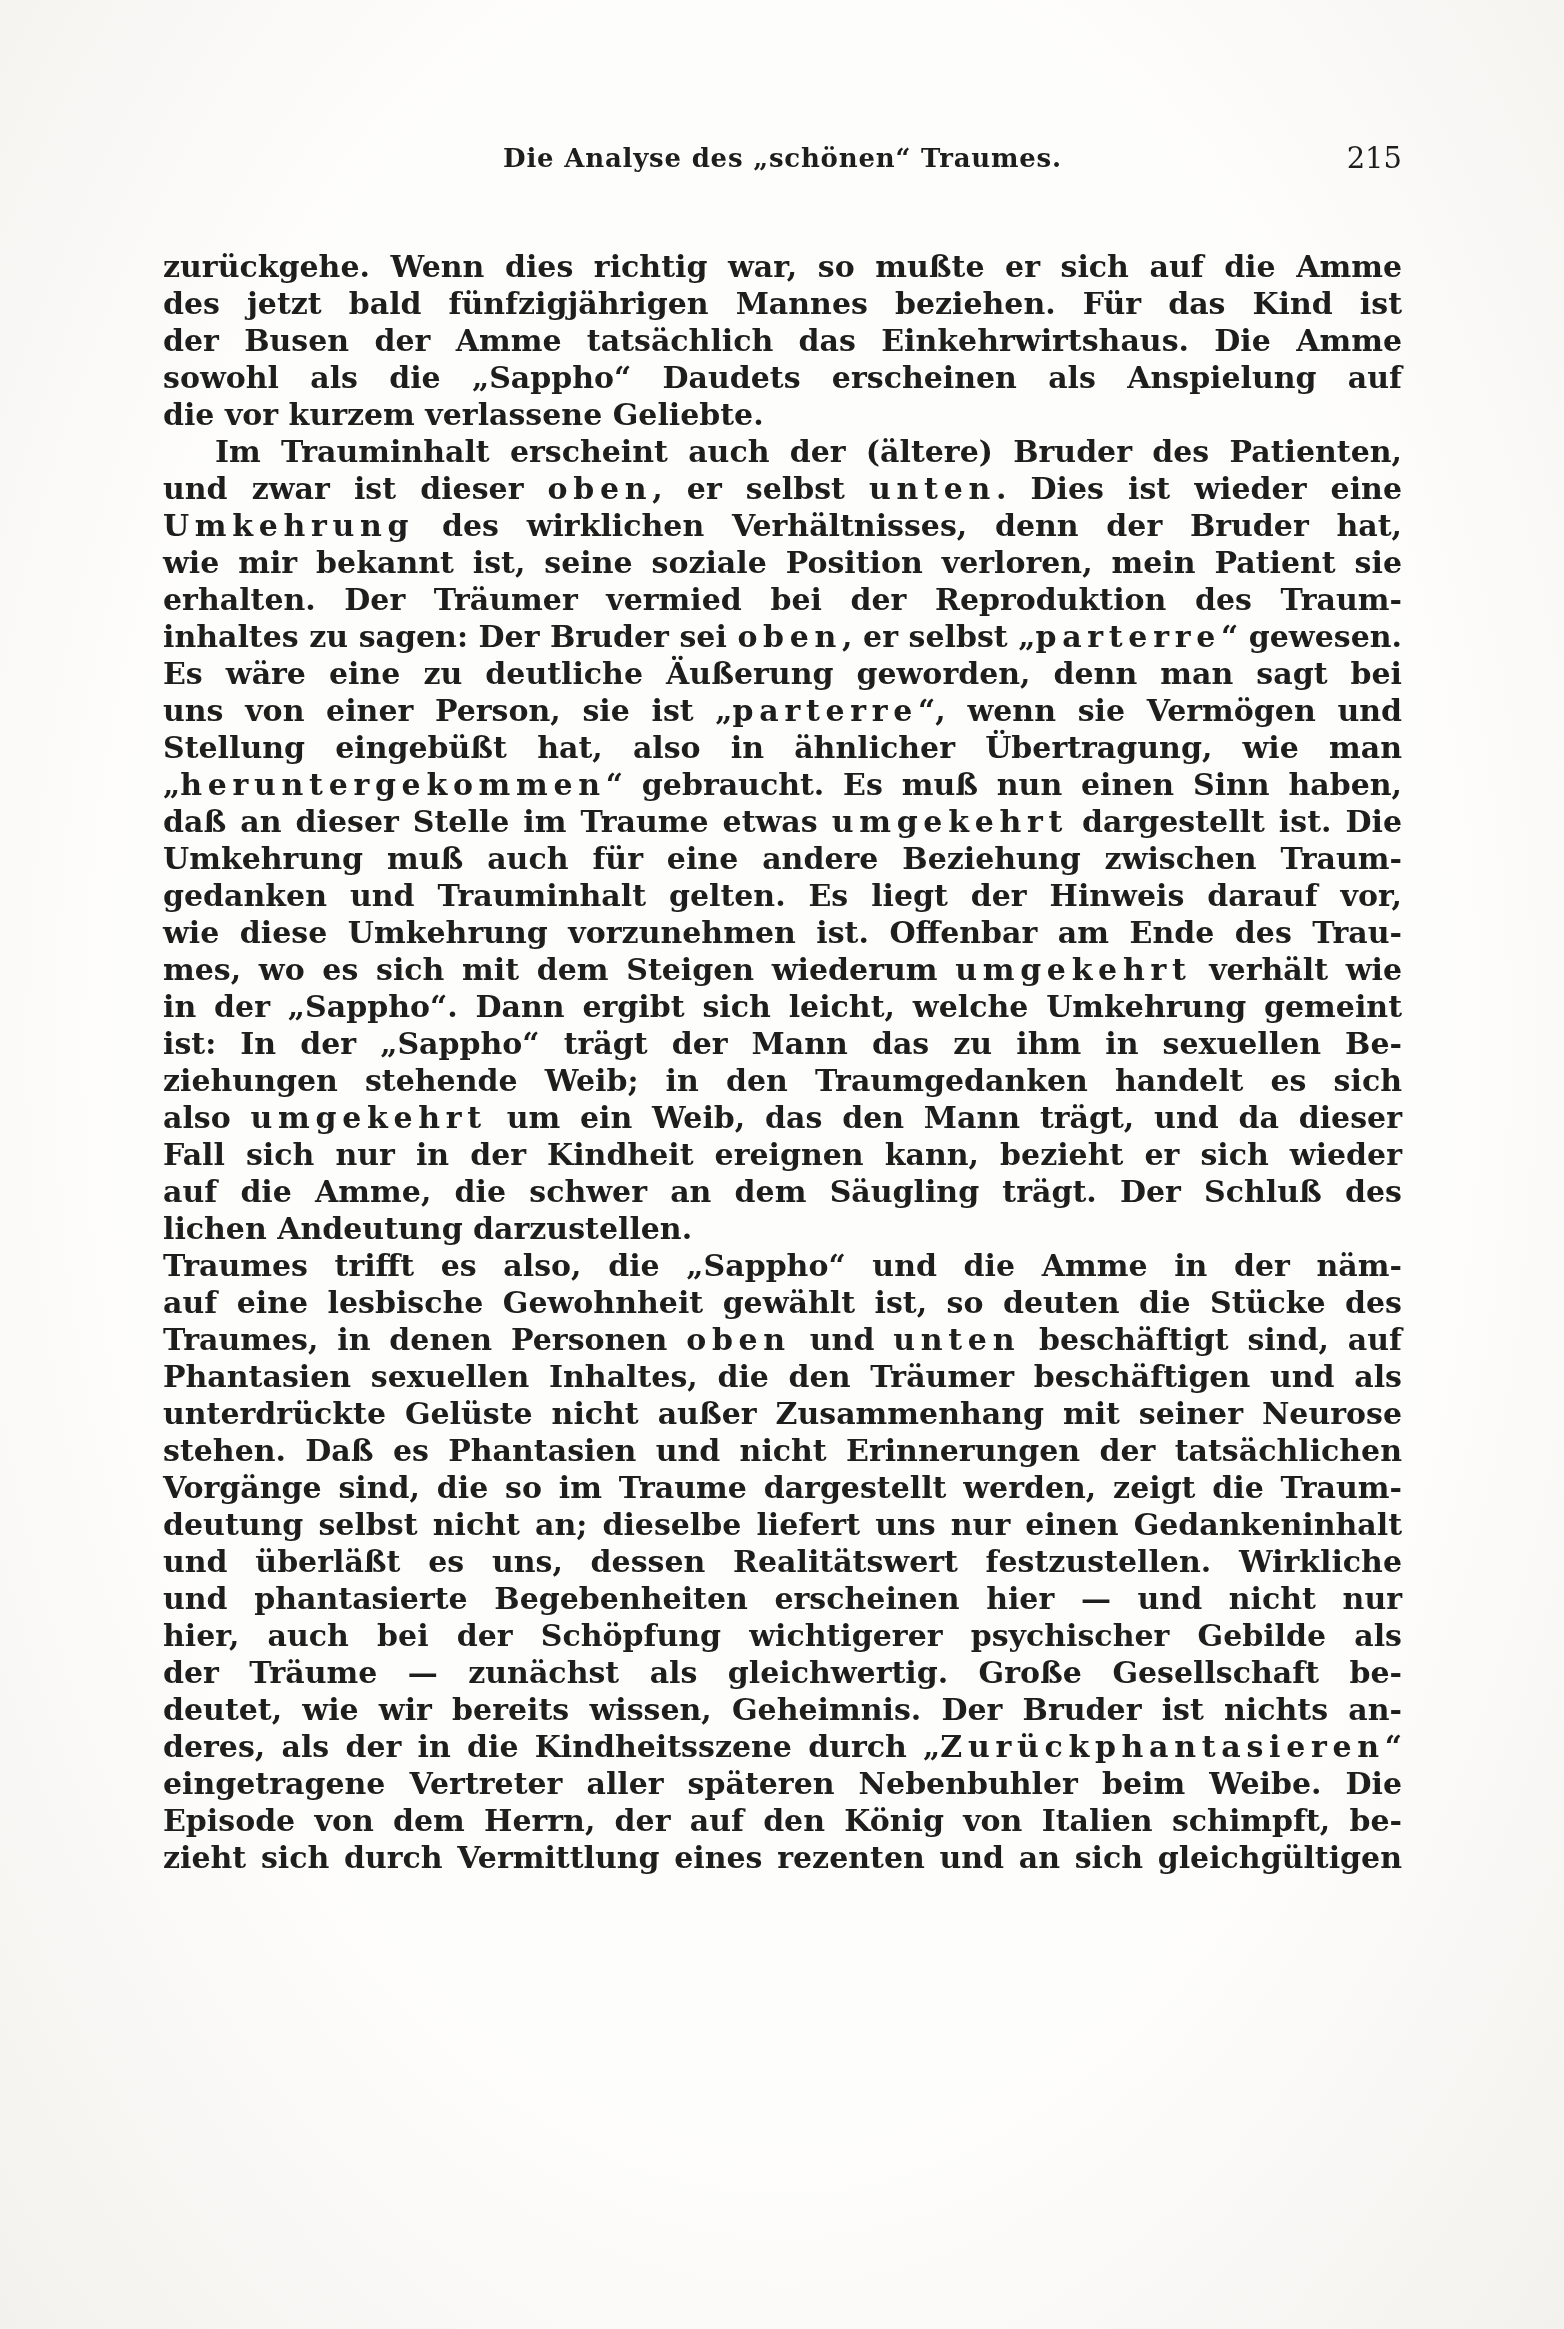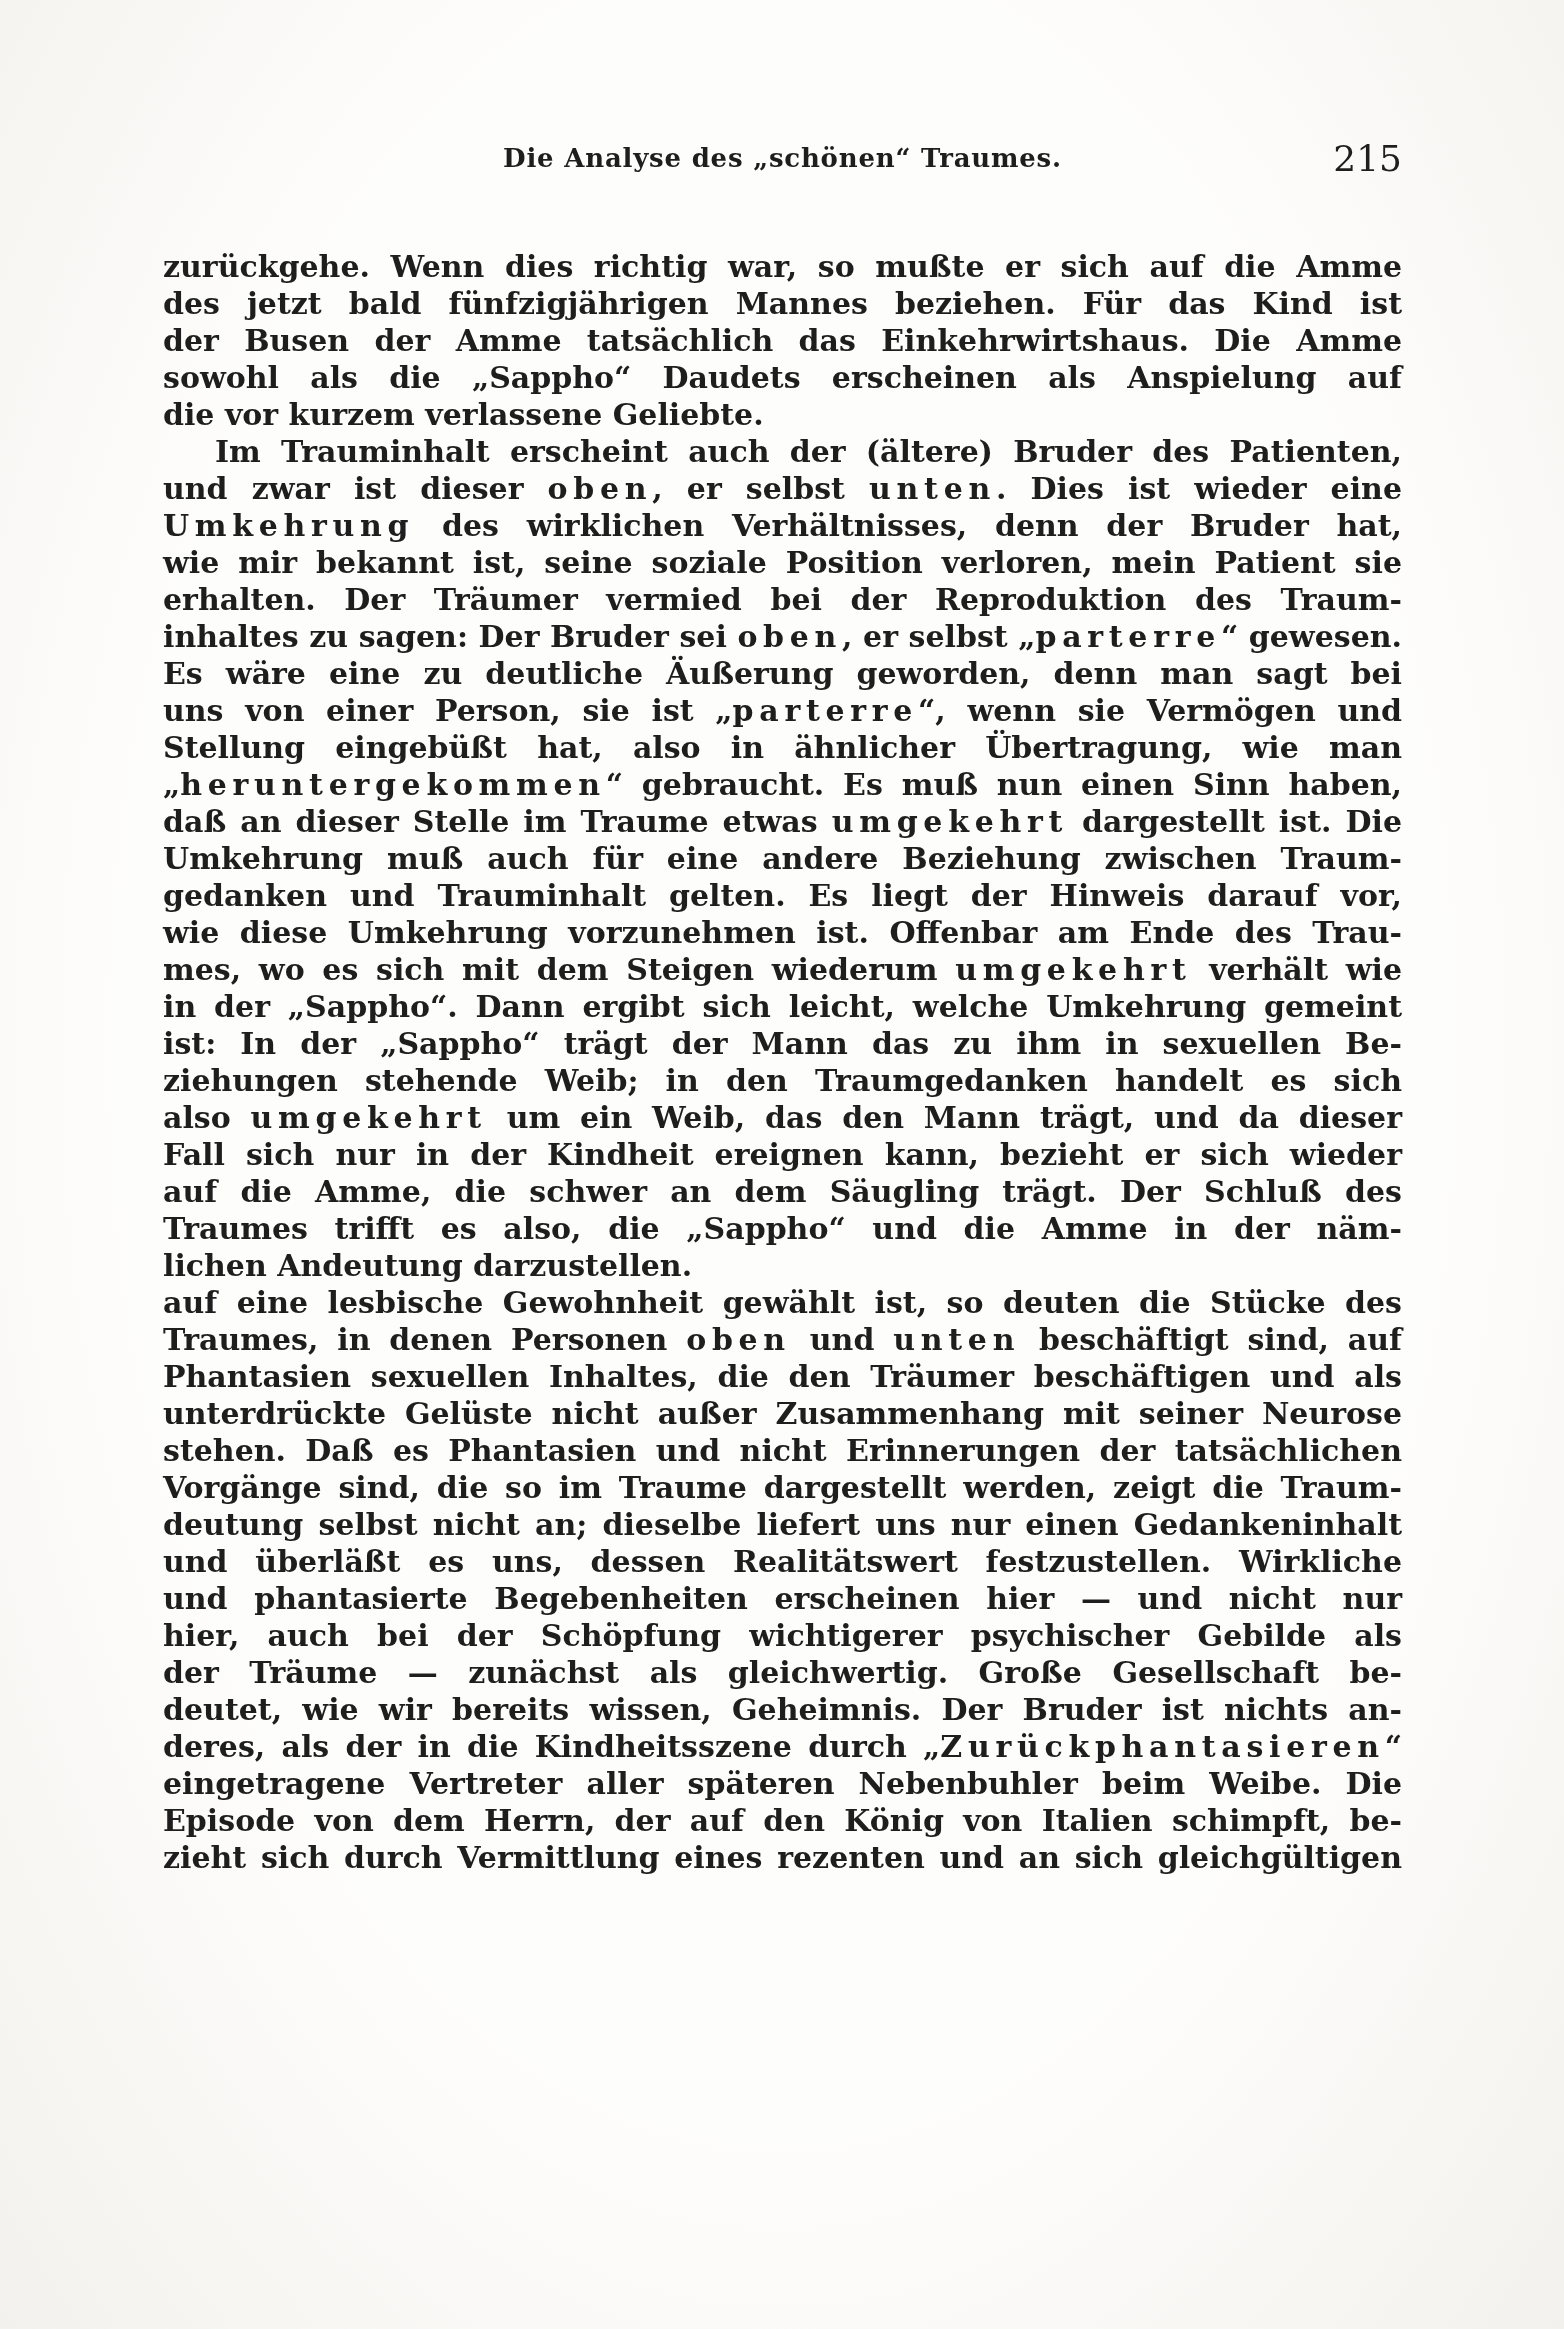--- a/index.html
+++ b/index.html
@@ -37,21 +37,21 @@
     text-align: center;
     font-size: 26px;
     font-weight: bold;
     letter-spacing: 0.03em;
     line-height: 39px;
   }
   .page-num {
     position: absolute;
     right: 0;
     top: 0;
-    font-size: 36px;
+    font-size: 29px;
     line-height: 39px;
     font-weight: normal;
   }
   .page-body {
     font-size: 30px;
     line-height: 37px;
   }
   .para {
     margin: 0;
     font-weight: bold;
@@ -104,22 +104,22 @@
           <div class="line">Umkehrung muß auch für eine andere Beziehung zwischen Traum-</div>
           <div class="line">gedanken und Trauminhalt gelten. Es liegt der Hinweis darauf vor,</div>
           <div class="line">wie diese Umkehrung vorzunehmen ist. Offenbar am Ende des Trau-</div>
           <div class="line">mes, wo es sich mit dem Steigen wiederum <span class="sperr">umgekehrt</span> verhält wie</div>
           <div class="line">in der „Sappho“. Dann ergibt sich leicht, welche Umkehrung gemeint</div>
           <div class="line">ist: In der „Sappho“ trägt der Mann das zu ihm in sexuellen Be-</div>
           <div class="line">ziehungen stehende Weib; in den Traumgedanken handelt es sich</div>
           <div class="line">also <span class="sperr">umgekehrt</span> um ein Weib, das den Mann trägt, und da dieser</div>
           <div class="line">Fall sich nur in der Kindheit ereignen kann, bezieht er sich wieder</div>
           <div class="line">auf die Amme, die schwer an dem Säugling trägt. Der Schluß des</div>
+          <div class="line lastline">lichen Andeutung darzustellen.</div>
           <div class="line">Traumes trifft es also, die „Sappho“ und die Amme in der näm-</div>
-          <div class="line lastline">lichen Andeutung darzustellen.</div>
         </div>
         <div class="para">
           <div class="line">auf eine lesbische Gewohnheit gewählt ist, so deuten die Stücke des</div>
           <div class="line">Traumes, in denen Personen <span class="sperr">oben</span> und <span class="sperr">unten</span> beschäftigt sind, auf</div>
           <div class="line">Phantasien sexuellen Inhaltes, die den Träumer beschäftigen und als</div>
           <div class="line">unterdrückte Gelüste nicht außer Zusammenhang mit seiner Neurose</div>
           <div class="line">stehen. Daß es Phantasien und nicht Erinnerungen der tatsächlichen</div>
           <div class="line">Vorgänge sind, die so im Traume dargestellt werden, zeigt die Traum-</div>
           <div class="line">deutung selbst nicht an; dieselbe liefert uns nur einen Gedankeninhalt</div>
           <div class="line">und überläßt es uns, dessen Realitätswert festzustellen. Wirkliche</div>

